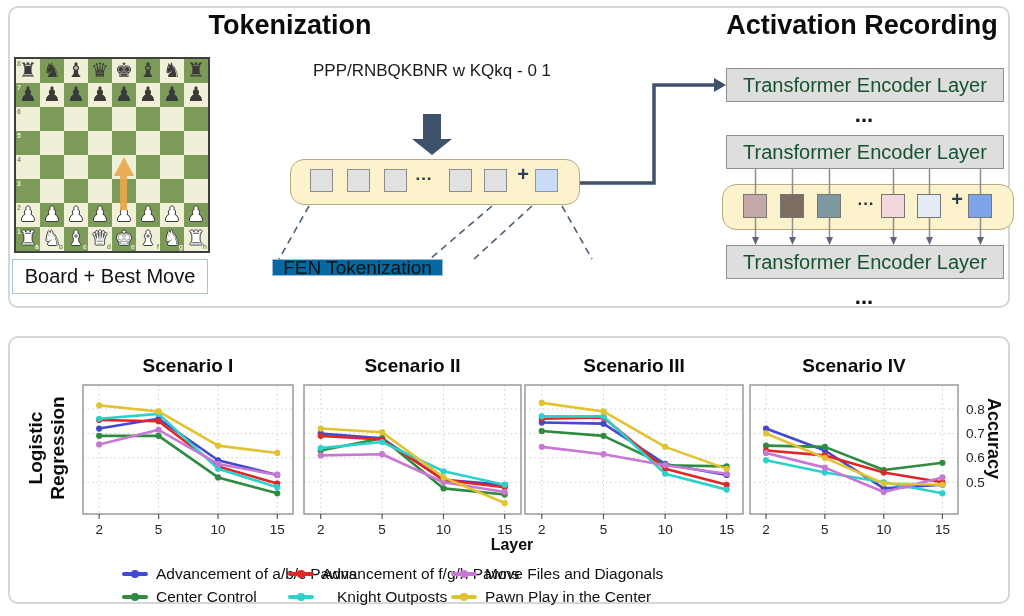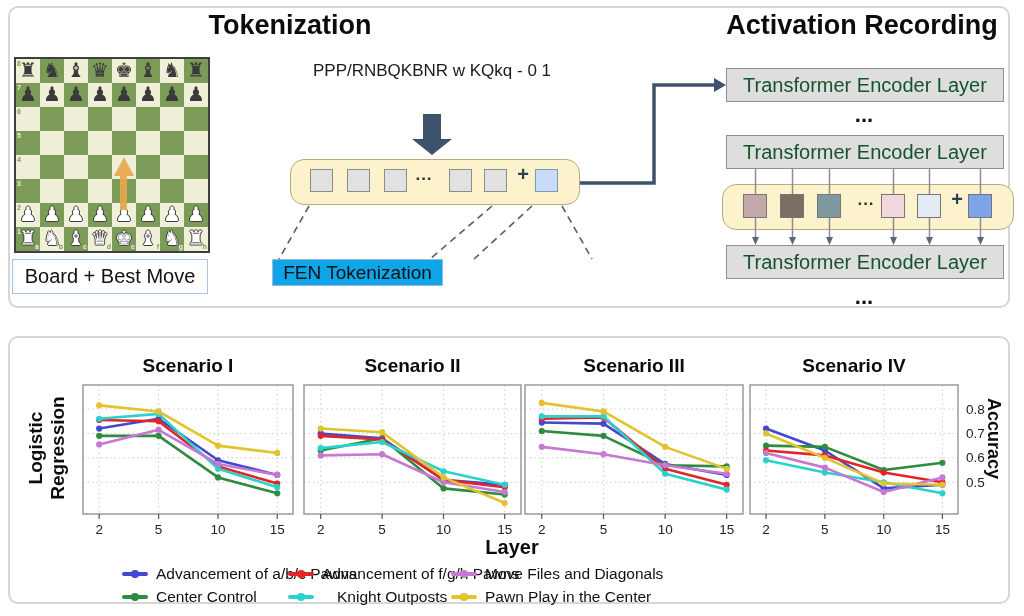--- a/index.html
+++ b/index.html
@@ -21,21 +21,21 @@
   .pc.w{color:#fff;text-shadow:-1px 0 #3c3c3c,1px 0 #3c3c3c,0 -1px #3c3c3c,0 1px #3c3c3c;}
   .coord{position:absolute;font-size:7px;font-weight:bold;line-height:7px;}
   .coord.rank{left:1px;top:1px;}
   .coord.file{right:1px;bottom:1px;}
   .coord.on-l{color:#7d9b58}.coord.on-d{color:#f0f0d8}
   #move-arrow-shaft{position:absolute;left:104px;top:116px;width:7px;height:35px;background:rgba(232,167,78,.92);}
   #move-arrow-head{position:absolute;left:98px;top:98px;width:0;height:0;border-left:10px solid transparent;border-right:10px solid transparent;border-bottom:19px solid rgba(232,167,78,.92);}
 
   .info-box{position:absolute;box-sizing:border-box;display:flex;align-items:center;justify-content:center;font-size:19px;color:#111;background:#fff;}
   #board-label{left:2px;top:251px;width:196px;height:35px;border:1.5px solid #a9c2e0;font-size:20px;}
-  #fen-box{left:262px;top:251px;width:171px;height:27px;border:1.5px solid #9db7d8;background:#0ea5e9;}
+  #fen-box{left:262px;top:251px;width:171px;height:17px;border:1.5px solid #9db7d8;background:#0369a1;}
   #move-box{left:449px;top:251px;width:143px;height:35px;border:1.5px solid #8fa8cc;background:#d9e7fb;}
 
   #fen-text{position:absolute;left:252px;top:52px;width:340px;text-align:center;font-size:17px;line-height:1.33;color:#1b1b1b;}
   #blk-shaft{position:absolute;left:413px;top:106px;width:18px;height:25px;background:#3e526b;}
   #blk-head{position:absolute;left:402px;top:131px;width:0;height:0;border-left:20px solid transparent;border-right:20px solid transparent;border-top:16px solid #3e526b;}
 
   .tok-strip{position:absolute;box-sizing:border-box;border-radius:14px;background:#fcf2cc;border:1.5px solid #b6ab80;z-index:1;}
   #tok-strip1{left:280px;top:151px;width:290px;height:46px;}
   #tok-strip2{left:712px;top:176px;width:292px;height:46px;}
   .tok{position:absolute;box-sizing:border-box;border:1.5px solid #8c8c8c;background:#e1e1e1;z-index:3;}
@@ -46,21 +46,21 @@
   .enc-box{position:absolute;left:716px;width:278px;height:34px;box-sizing:border-box;background:#dedede;border:1.5px solid #8f8f8f;display:flex;align-items:center;justify-content:center;font-size:20px;color:#14532d;z-index:1;}
   .dots-lg{position:absolute;left:832px;width:44px;text-align:center;font-weight:bold;font-size:22px;color:#111;}
 
   #top-svg{position:absolute;left:0;top:0;width:1002px;height:302px;z-index:2;pointer-events:none;}
 
   
   #chart-svg{position:absolute;left:0;top:0;width:1002px;height:268px;}
   svg{font-family:"Liberation Sans",sans-serif;}
   #lbl-logistic{position:absolute;left:-47px;top:87px;width:170px;height:46px;transform:rotate(-90deg);font-weight:bold;font-size:19px;line-height:1.15;text-align:center;color:#0c0c0c;}
   #lbl-accuracy{position:absolute;left:970px;top:46px;width:24px;height:110px;writing-mode:vertical-rl;text-align:center;font-weight:bold;font-size:18px;color:#0c0c0c;}
-  #lbl-layer{position:absolute;left:447px;top:198px;width:110px;text-align:center;font-weight:bold;font-size:20px;color:#0c0c0c;}
+  #lbl-layer{position:absolute;left:447px;top:198px;width:110px;text-align:center;font-weight:bold;font-size:16px;color:#0c0c0c;}
   .leg-line{position:absolute;height:3.5px;width:26px;border-radius:2px;}
   .leg-dot{position:absolute;width:7.5px;height:7.5px;border-radius:50%;}
   .leg-lab{position:absolute;font-size:15.5px;color:#101010;white-space:nowrap;}
 </style>
 </head>
 <body>
 
 <div id="stage">
 
   <div class="sec" id="top-sec">

